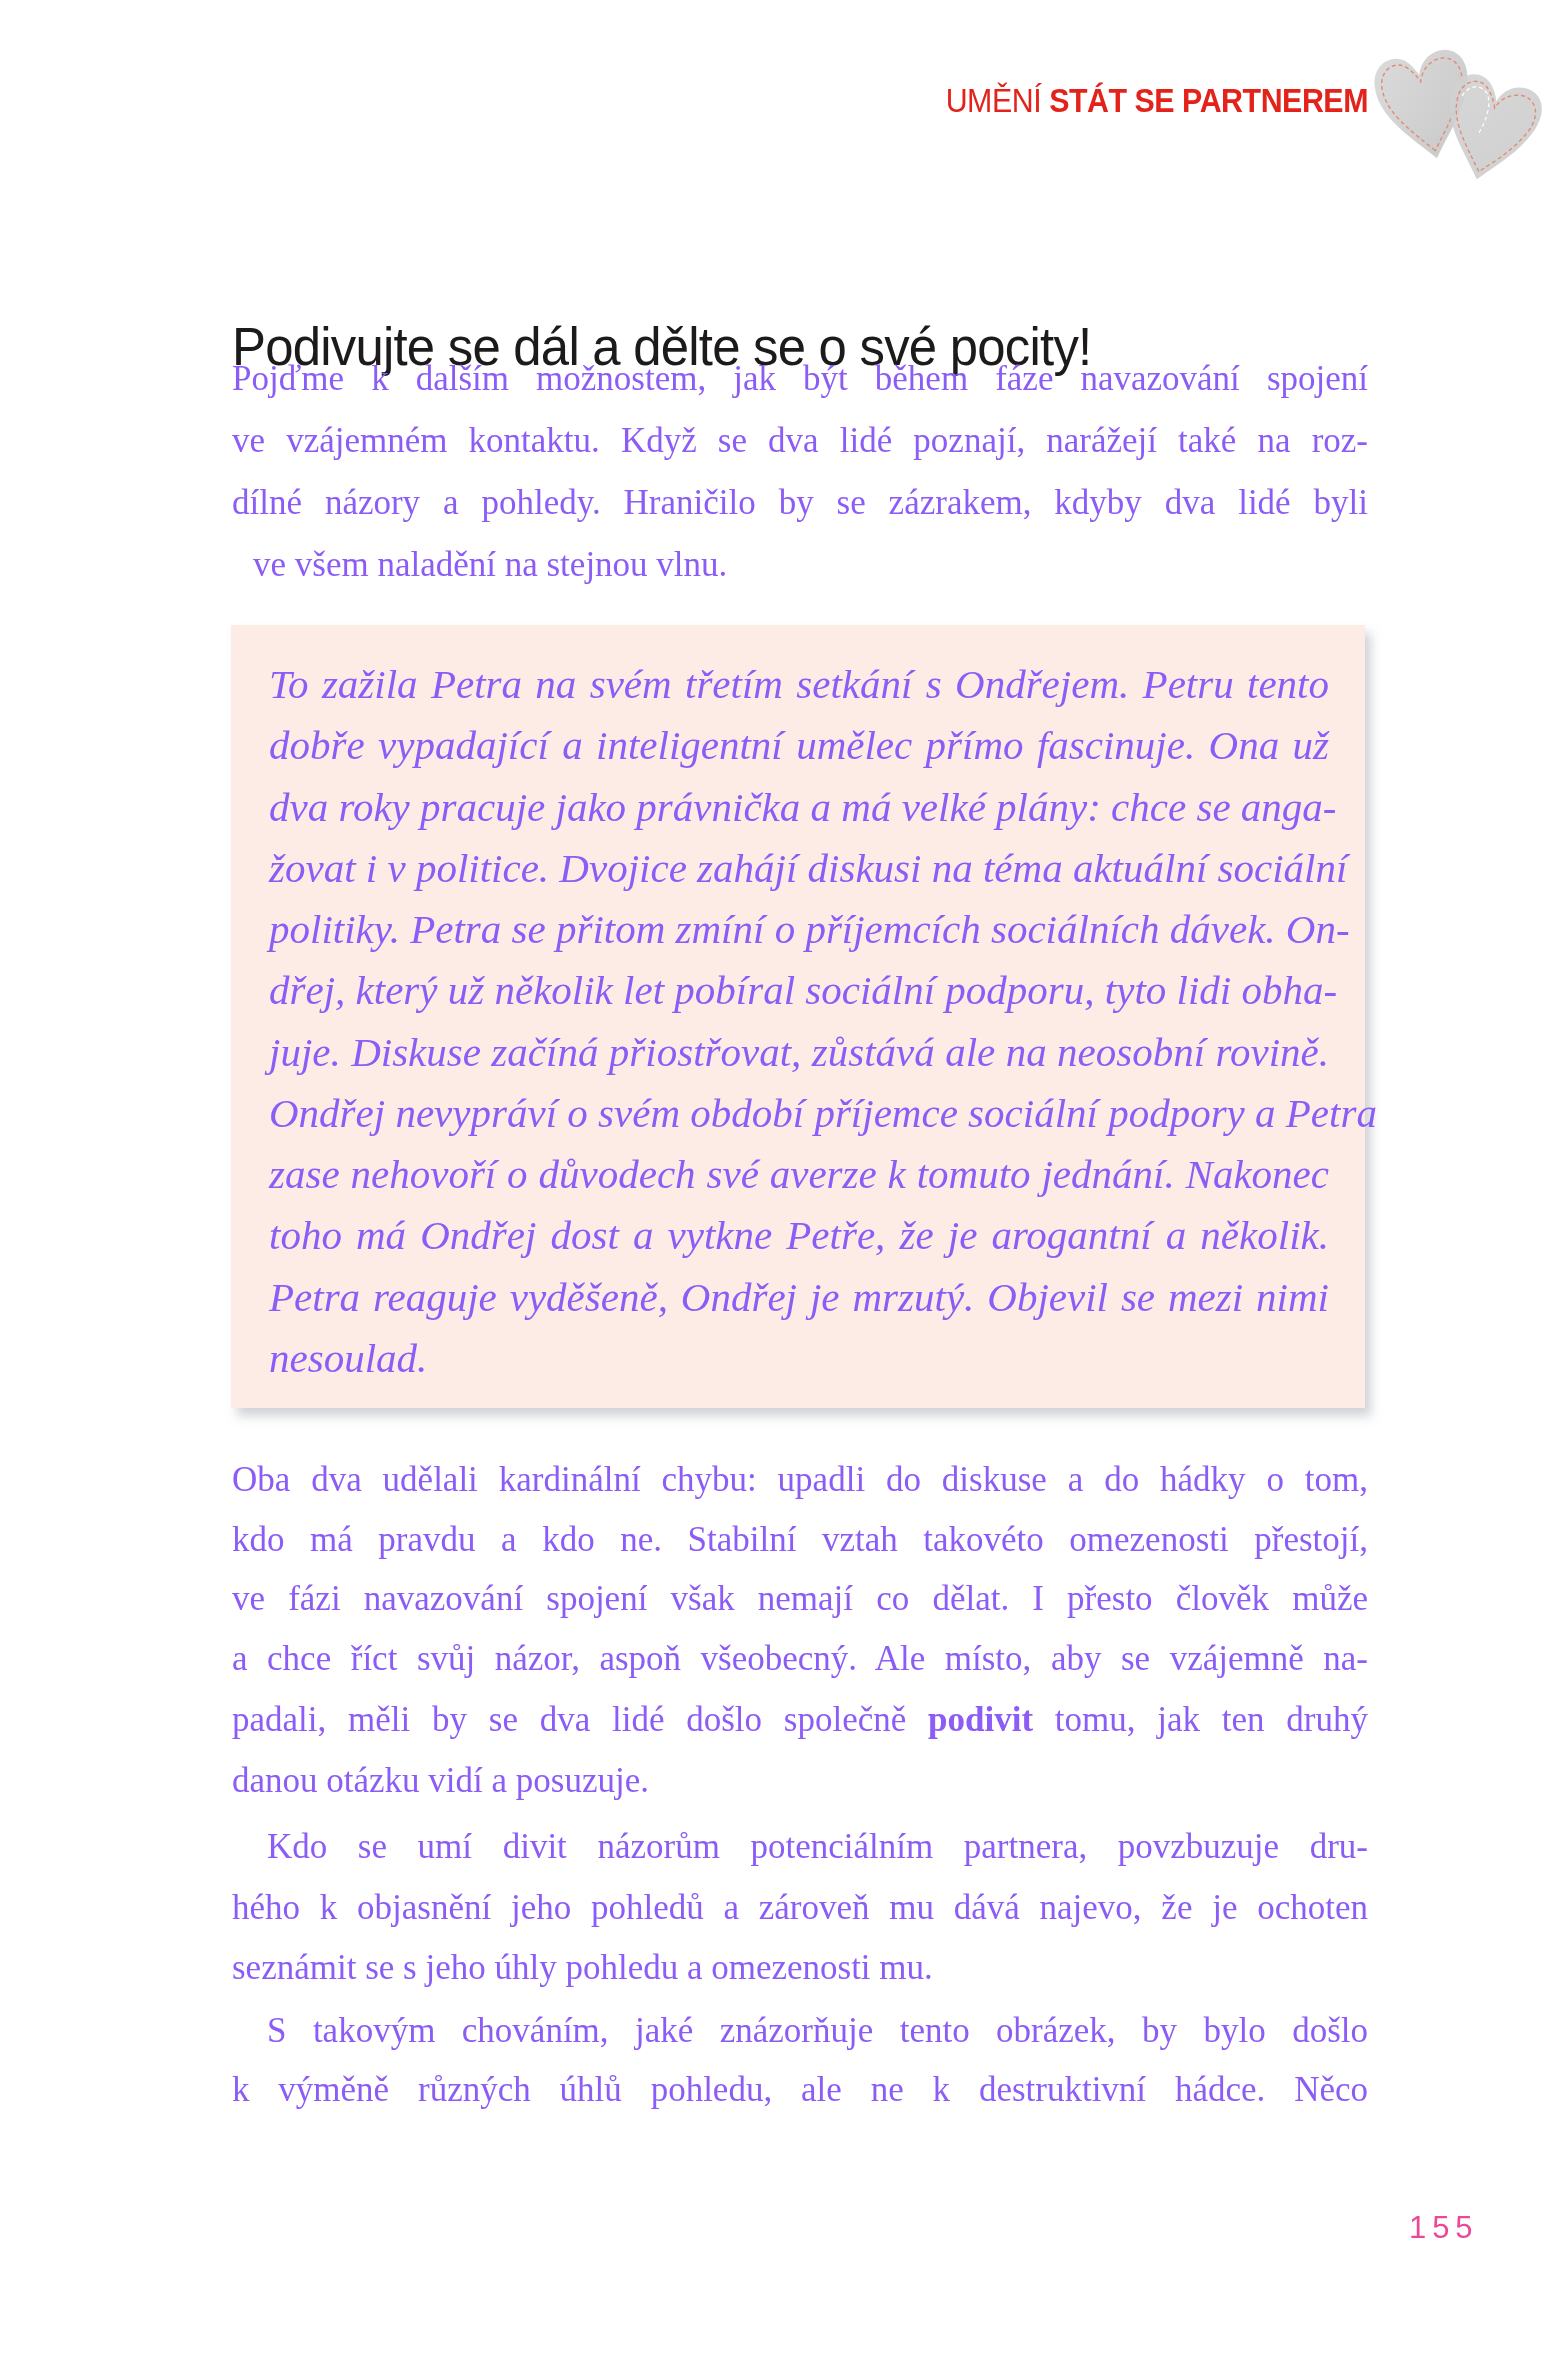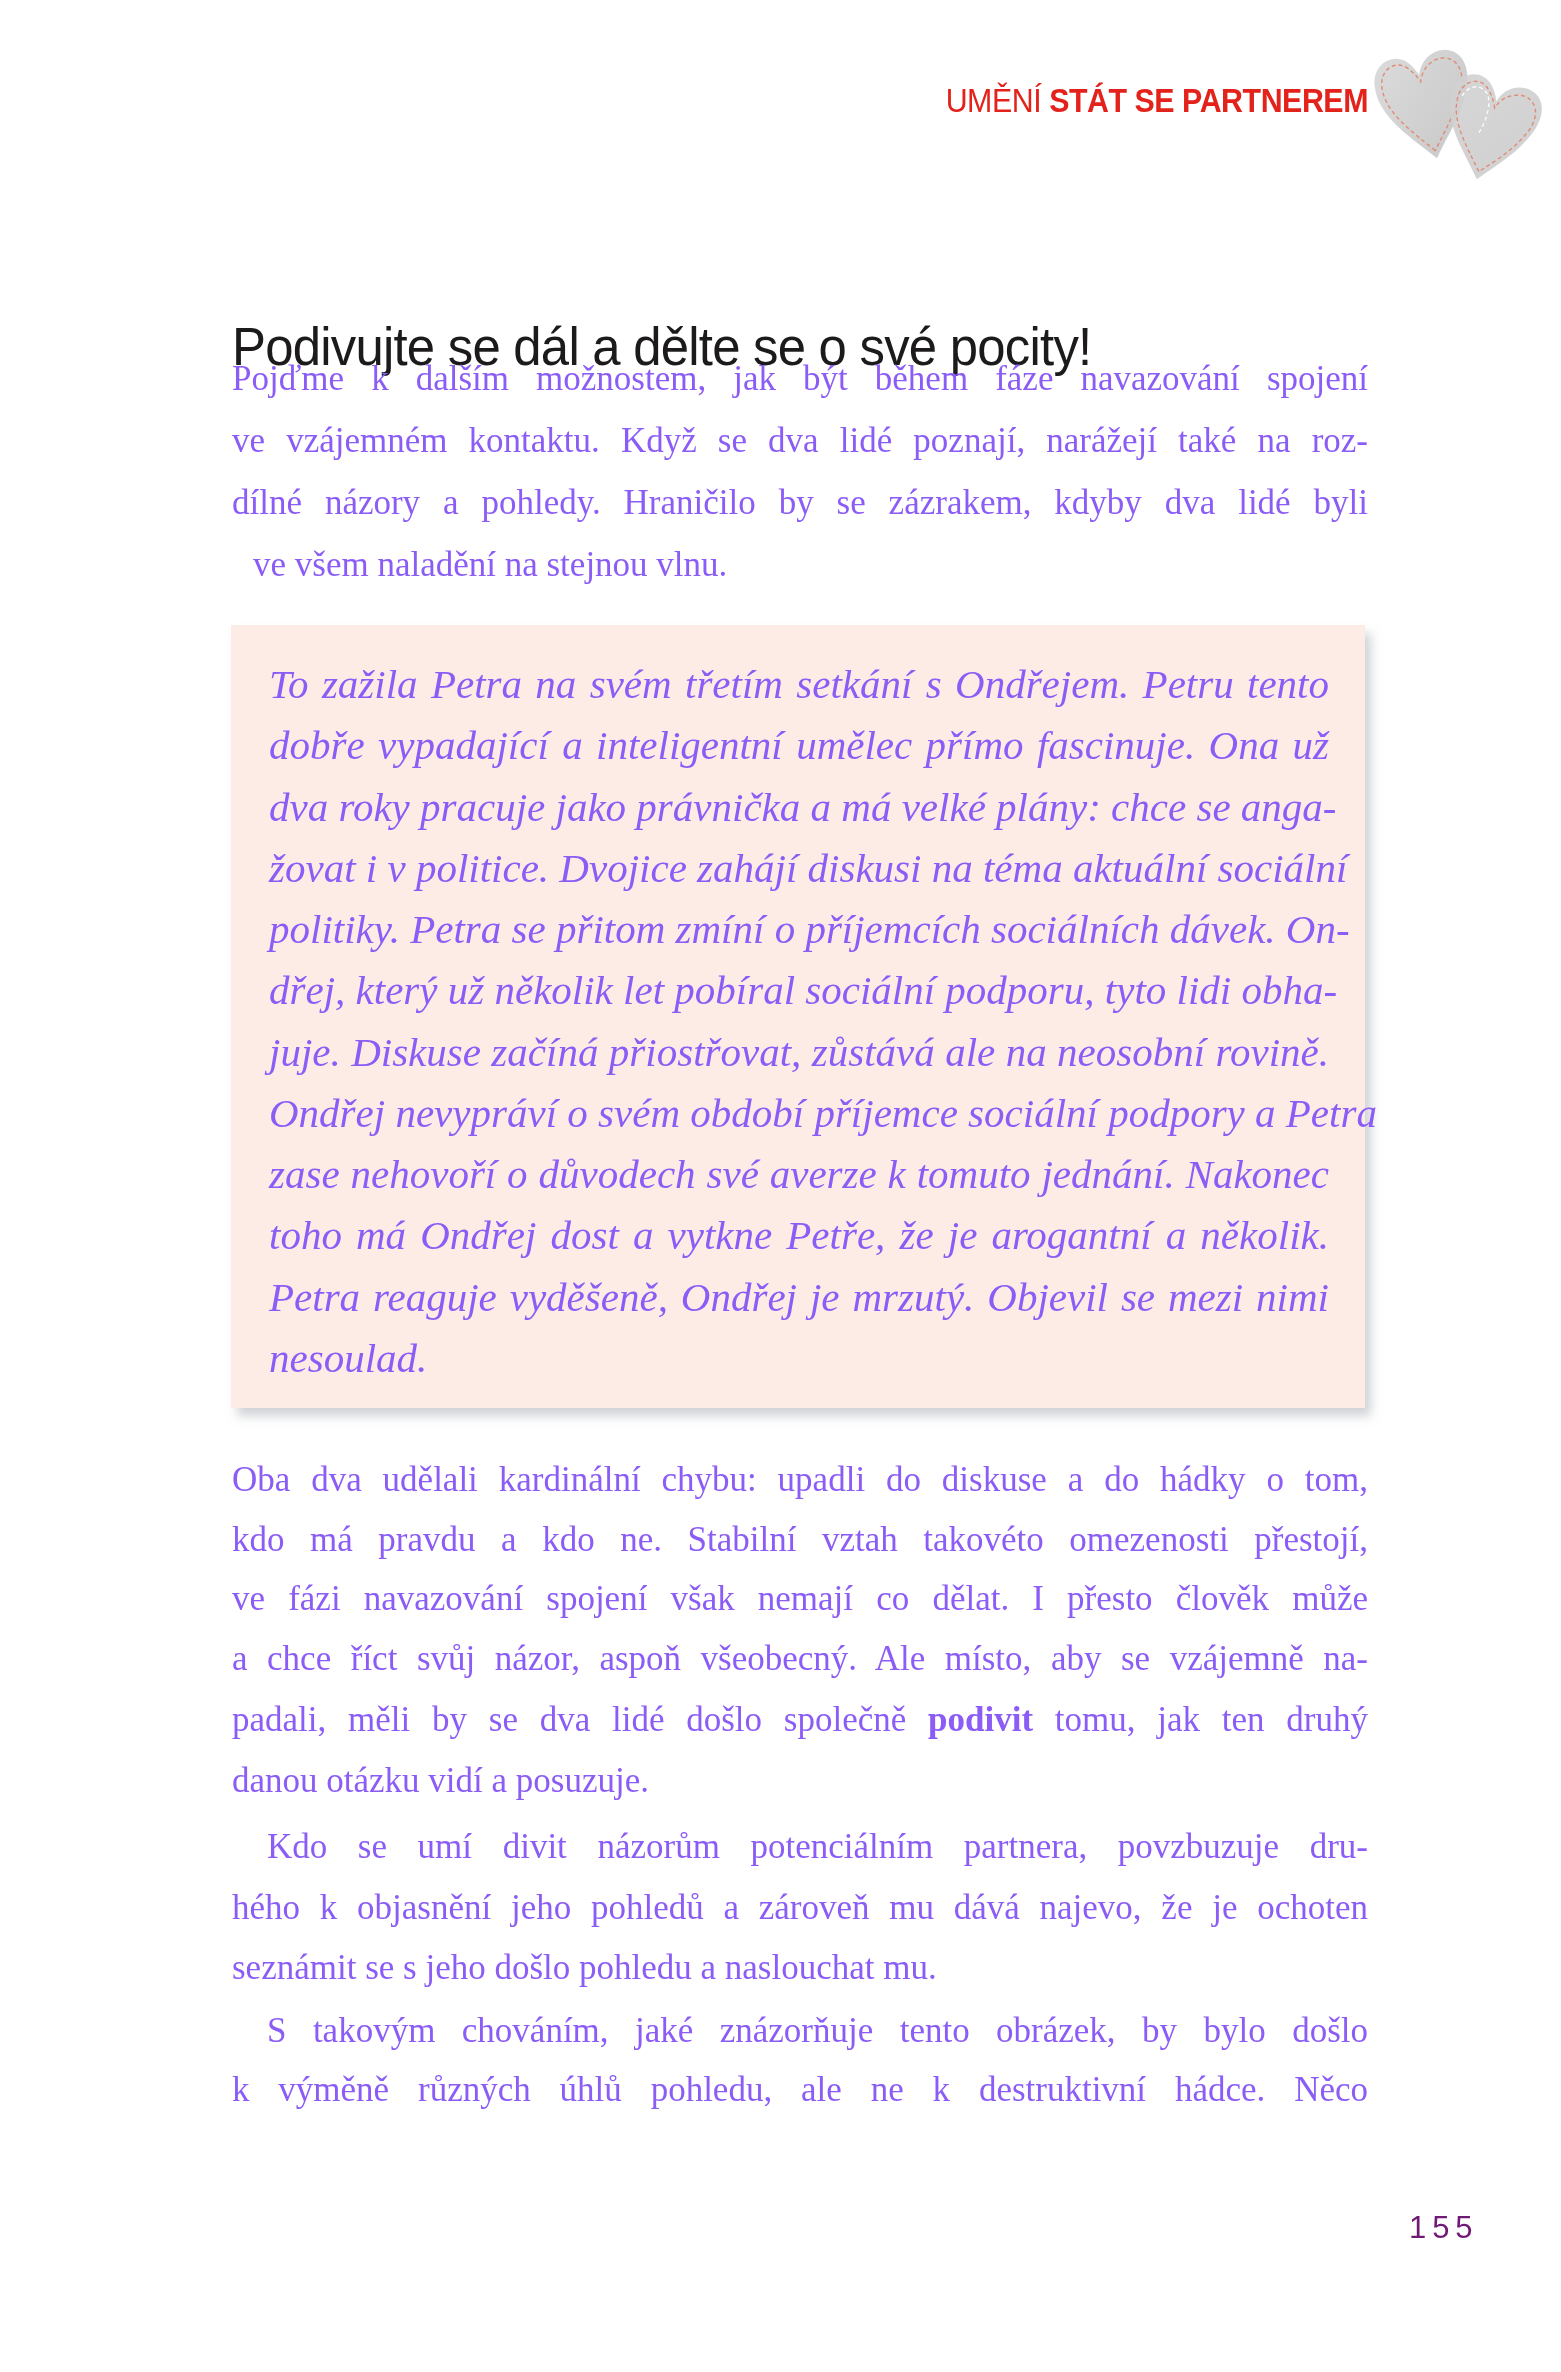--- a/index.html
+++ b/index.html
@@ -41,21 +41,21 @@
     position:absolute; left:231px; top:625px; width:1134px; height:783px;
     background:#fdece5;
     box-shadow: 5.9px 7.8px 9.8px rgba(120,128,140,0.35);
   }
   .callout .text-block { left:38px; width:1060px; }
   .callout .line { font-style:italic; font-size:41px; }
 
   .page-number {
     position:absolute; left:1409px; top:2205px; width:78px; height:45px;
     font-family:"Liberation Sans", "DejaVu Sans", sans-serif;
-    font-size:31px; line-height:45px; color:#701a75; letter-spacing:5.9px;
+    font-size:31px; line-height:45px; color:#ec4899; letter-spacing:5.9px;
   }
 </style>
 </head>
 <body>
 
 <div class="page">
 
   <div class="running-head">
     <span class="rh-light">UMĚNÍ</span>
     <span class="rh-bold">STÁT SE PARTNEREM</span>
@@ -118,21 +118,21 @@
       <span>padali, měli by se dva lidé došlo společně</span>
       <b>podivit</b>
       <span>tomu, jak ten druhý</span>
     </div>
     <div class="line last" style="top:1750px;">danou otázku vidí a posuzuje.</div>
   </div>
 
   <div class="text-block" style="top:0;">
     <div class="line indent" style="top:1816px;">Kdo se umí divit názorům potenciálním partnera, povzbuzuje dru-</div>
     <div class="line" style="top:1877px;">hého k objasnění jeho pohledů a zároveň mu dává najevo, že je ochoten</div>
-    <div class="line last" style="top:1937px;">seznámit se s jeho došlo pohledu a naslouchat mu.</div>
+    <div class="line last" style="top:1937px;">seznámit se s jeho úhly pohledu a omezenosti mu.</div>
   </div>
 
   <div class="text-block" style="top:0;">
     <div class="line indent" style="top:2000px;">S takovým chováním, jaké znázorňuje tento obrázek, by bylo došlo</div>
     <div class="line" style="top:2059px;">k výměně různých úhlů pohledu, ale ne k destruktivní hádce. Něco</div>
   </div>
 
   <div class="page-number">155</div>
 
 </div>

